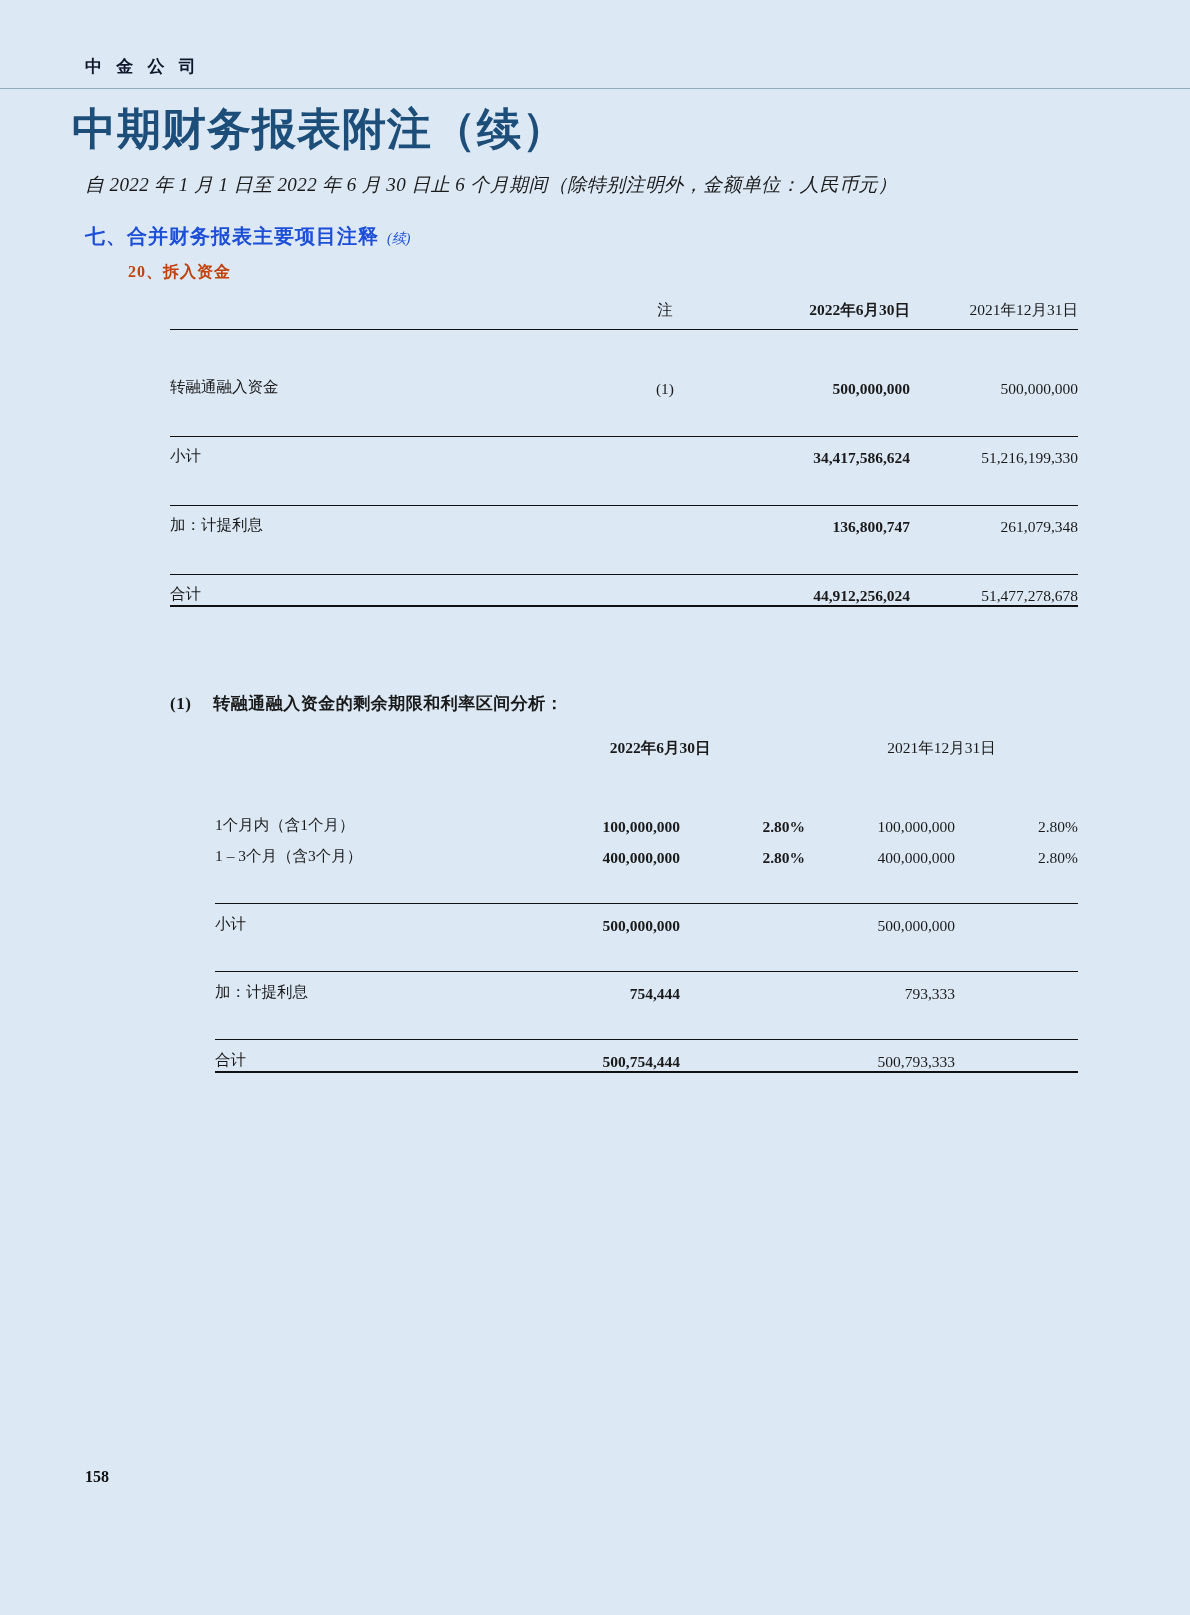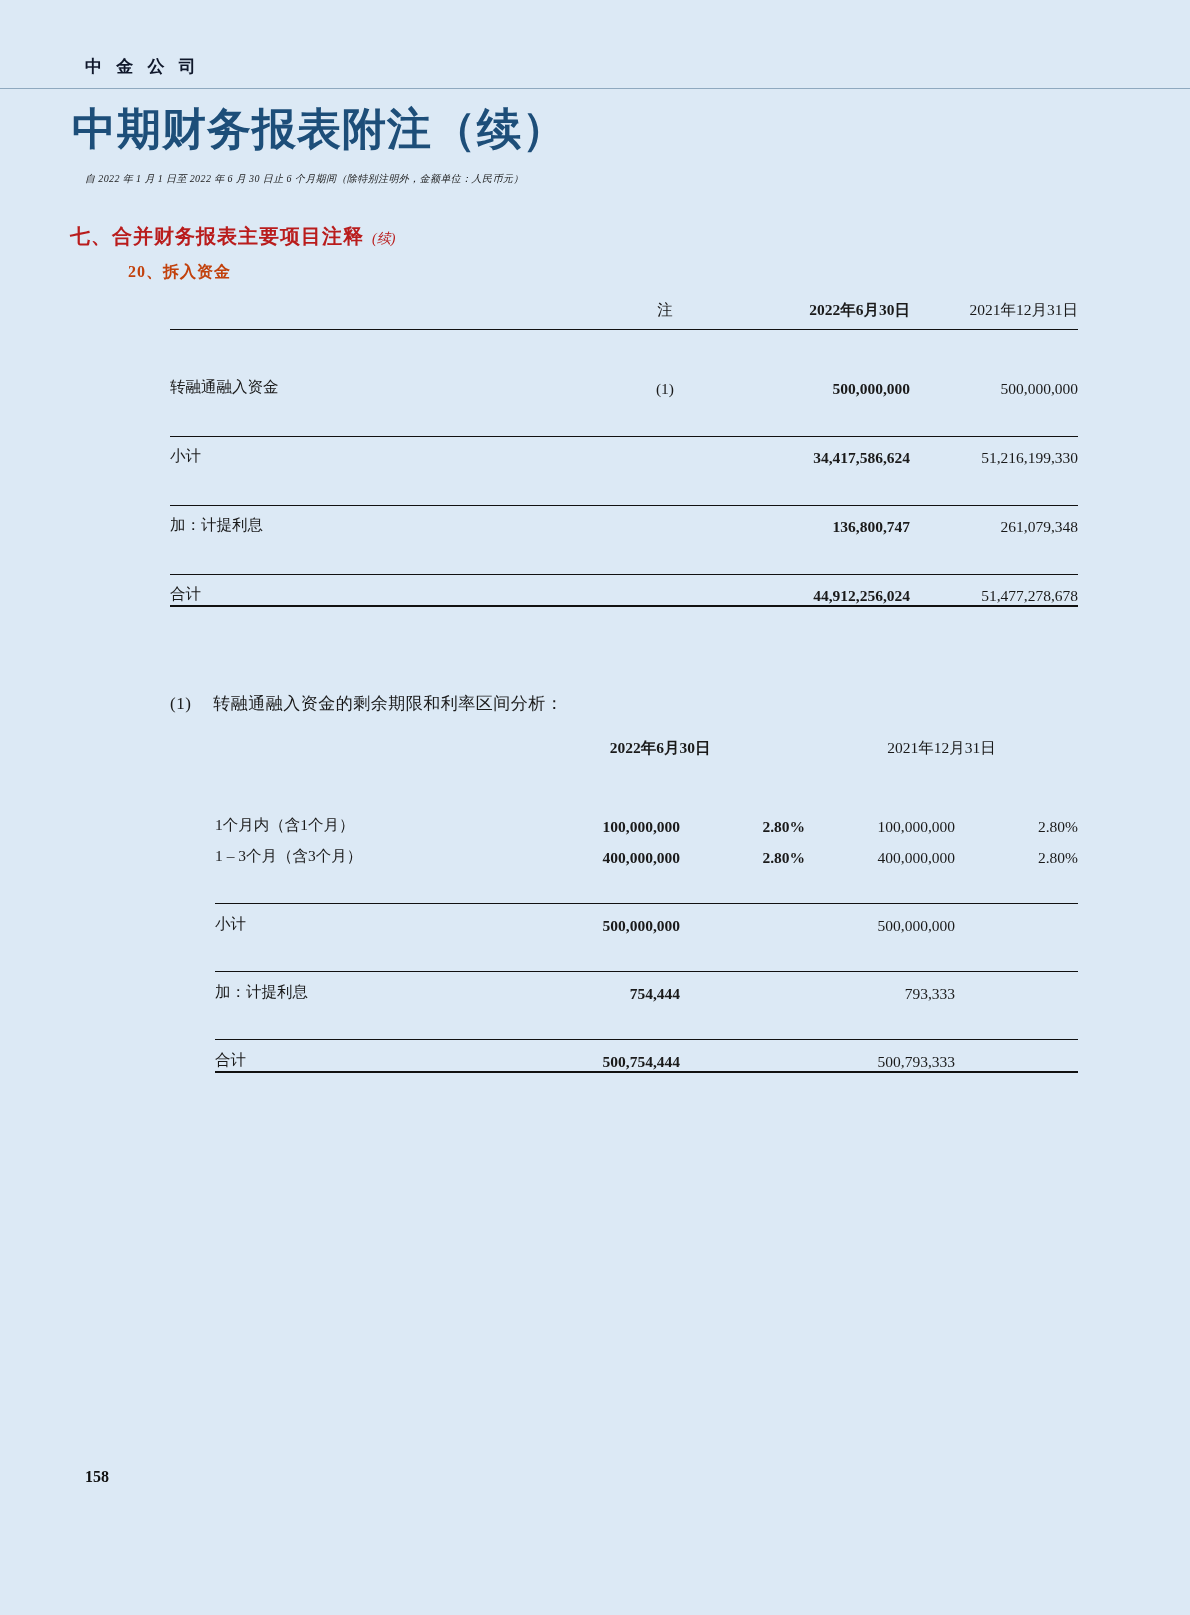--- a/index.html
+++ b/index.html
@@ -48,33 +48,33 @@
     font-family: "Liberation Serif", serif;
     font-size: 44px;
     font-weight: bold;
     color: #1d4e79;
     letter-spacing: 1px;
   }
   .doc-subtitle {
     position: absolute;
     left: 85px;
     top: 172px;
-    font-size: 10px;
+    font-size: 19px;
     font-style: italic;
     color: #1a1a1a;
     letter-spacing: 0.4px;
   }
 
   .section-heading {
     position: absolute;
-    left: 70px;
+    left: 85px;
     top: 223px;
     font-size: 20px;
     font-weight: bold;
-    color: #b91c1c;
+    color: #1d4ed8;
     letter-spacing: 1px;
     text-align: center;
   }
   .section-heading .cont {
     font-size: 14px;
     font-weight: normal;
     font-style: italic;
     letter-spacing: 0;
     margin-left: 8px;
   }
@@ -126,21 +126,21 @@
   #table-borrowings tr.spacer td { height: 38px; }
   #table-borrowings tr.rule-top td { border-top: 1.1px solid #111; }
   #table-borrowings tr.total td { border-bottom: 2.4px solid #111; }
 
   
   .sub-heading {
     position: absolute;
     left: 170px;
     top: 692px;
     font-size: 17px;
-    font-weight: normal;
+    font-weight: bold;
     letter-spacing: 0.5px;
   }
   .sub-heading .mark { margin-right: 22px; }
 
   
   #table-maturity {
     left: 215px;
     top: 738px;
     width: 863px;
   }

